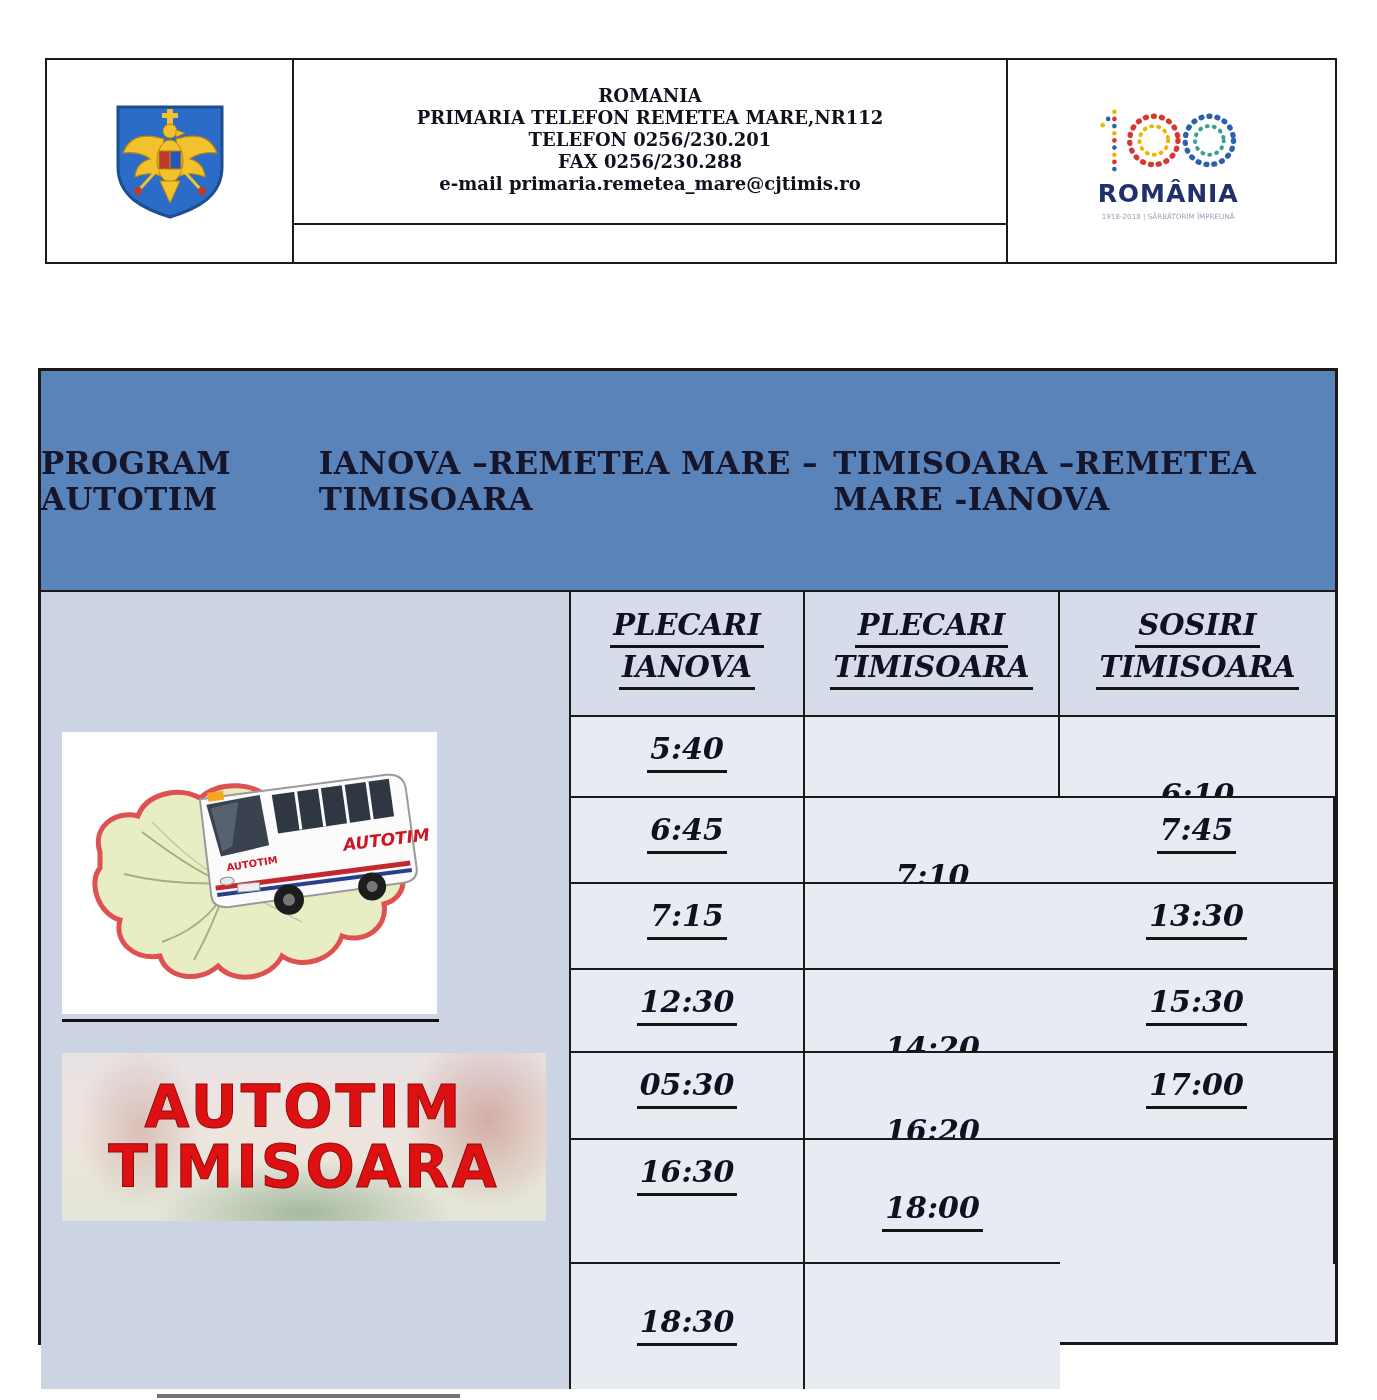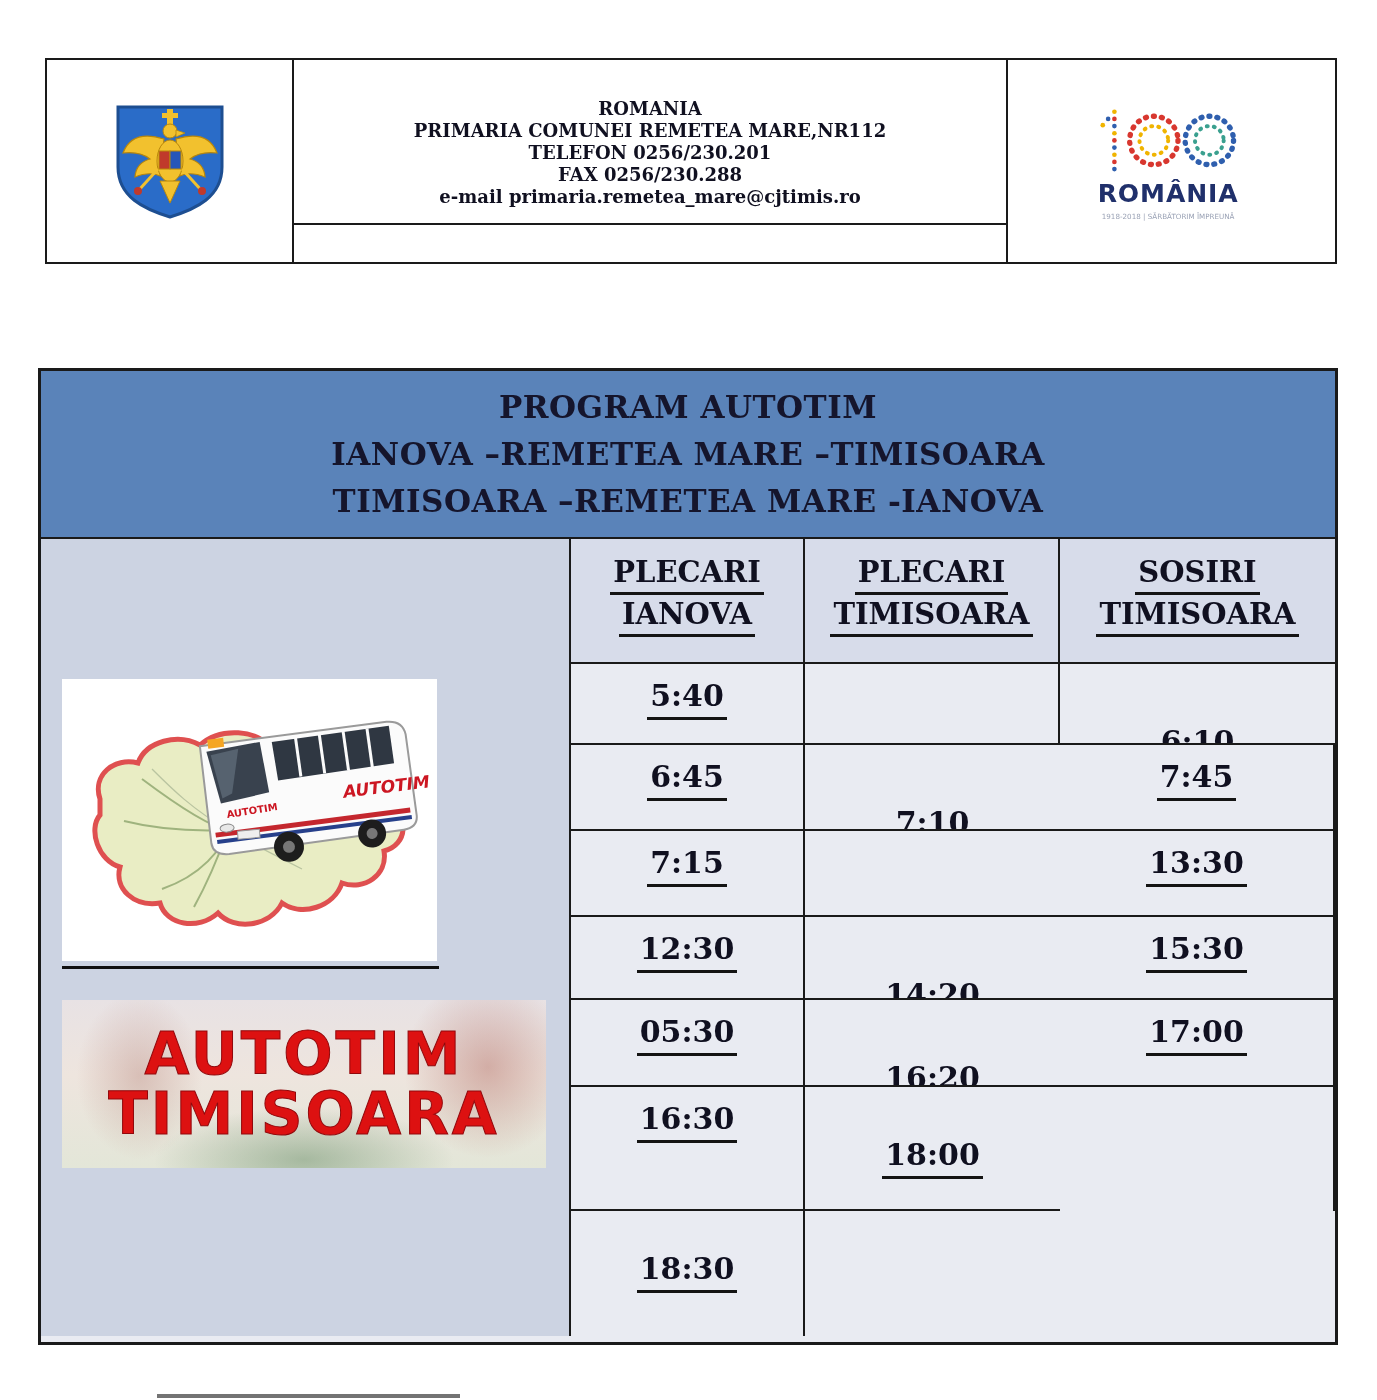--- a/index.html
+++ b/index.html
@@ -12,35 +12,35 @@
   }
 
   
   .letterhead {
     position: absolute; left: 45px; top: 58px; width: 1292px; height: 206px;
     border: 2px solid var(--border_dark, #1a1a1a); display: flex; background:#fff;
   }
   .lh-left { width: 247px; border-right: 2px solid var(--border_dark, #1a1a1a);
     display: flex; align-items: center; justify-content: center; }
   .lh-mid { width: 714px; border-right: 2px solid var(--border_dark, #1a1a1a);
-    position: relative; text-align: center; padding-top: 38px;
+    position: relative; text-align: center; padding-top: 25px;
     font-size: 18px; line-height: 22px; font-weight: bold; }
   .mid-rule { position: absolute; left: 0; right: 0; top: 163px;
     border-top: 2px solid var(--border_dark, #1a1a1a); }
   .lh-right { flex: 1; display: flex; align-items: center; justify-content: center; margin-left: 12px; }
 
   
   .main-table {
     position: absolute; left: 38px; top: 368px; width: 1300px; height: 977px;
     border: 3px solid var(--border_dark, #1a1a1a); background: var(--data_cell,#e9ebf2);
   }
   .banner {
-    height: 168px; background: var(--banner_blue, #5a83b9);
+    height: 221px; background: var(--banner_blue, #5a83b9);
     border-bottom: 2px solid var(--border_dark, #1a1a1a);
-    display: flex; flex-direction: column; align-items: center; justify-content: center;
+    display: flex; flex-direction: row; align-items: center; justify-content: center;
     gap: 11px; font-weight: bold; font-size: 31px; color: #15152c; letter-spacing: .5px;
   }
   .table-body { display: flex; height: 797px; }
   .left-cell { width: 530px; border-right: 2px solid var(--border_dark, #1a1a1a);
     background: var(--panel_blue, #ccd3e2); position: relative; }
   .time-grid { flex: 1; display: grid;
     grid-template-columns: 234px 255px 1fr;
     grid-template-rows: 125px 81px 86px 86px 83px 87px 124px 1fr; }
   .th, .td {
     border-right: 2px solid var(--border_dark, #1a1a1a);
@@ -48,21 +48,21 @@
     text-align: center; font-weight: bold; overflow: hidden;
   }
   .th { background: var(--header_cell, #d7dcea); font-size: 29px; padding-top: 14px; }
   .td { background: var(--data_cell, #e9ebf2); font-size: 30px; padding-top: 14px; }
   .lc { border-right: none; }
   .lr { border-bottom: none; }
   .c2 { padding-top: 60px; }
   .r5 { }
   .r5.c2 { padding-top: 50px; }
   .r6 { padding-top: 40px; }
-  .u { display: inline-block; border-bottom: 3px solid #141414; padding: 0 3px 4px; }
+  .u { display: inline-block; border-bottom: 3px solid #141414; padding: 0 3px 4px; font-style: italic; }
   .th .u { margin-top: 2px; padding-bottom: 3px; }
 
   
   .busmap {
     position: absolute; left: 21px; top: 140px; width: 375px; height: 282px;
     background: #fff;
   }
   .img-underline {
     position: absolute; left: 21px; top: 427px; width: 377px; height: 3px;
     background: #111;
@@ -114,21 +114,21 @@
         <circle cx="28" cy="90" r="4" fill="#c0392b"></circle>
         <circle cx="92" cy="90" r="4" fill="#c0392b"></circle>
 
         <rect x="49" y="50" width="11" height="18" fill="#c0392b" stroke="#b8860b"></rect>
         <rect x="60" y="50" width="11" height="18" fill="#2756b8" stroke="#b8860b"></rect>
       </svg>
     </div>
 
     <div class="lh-mid">
       <div>ROMANIA</div>
-      <div>PRIMARIA COMUNEI REMETEA MARE,NR112</div>
+      <div>PRIMARIA TELEFON REMETEA MARE,NR112</div>
       <div>TELEFON 0256/230.201</div>
       <div>FAX  0256/230.288</div>
       <div>e-mail primaria.remetea_mare@cjtimis.ro</div>
       <div class="mid-rule"></div>
     </div>
 
     <div class="lh-right">
       <svg width="206" height="166" viewBox="0 0 230 170">
 
         <g>

